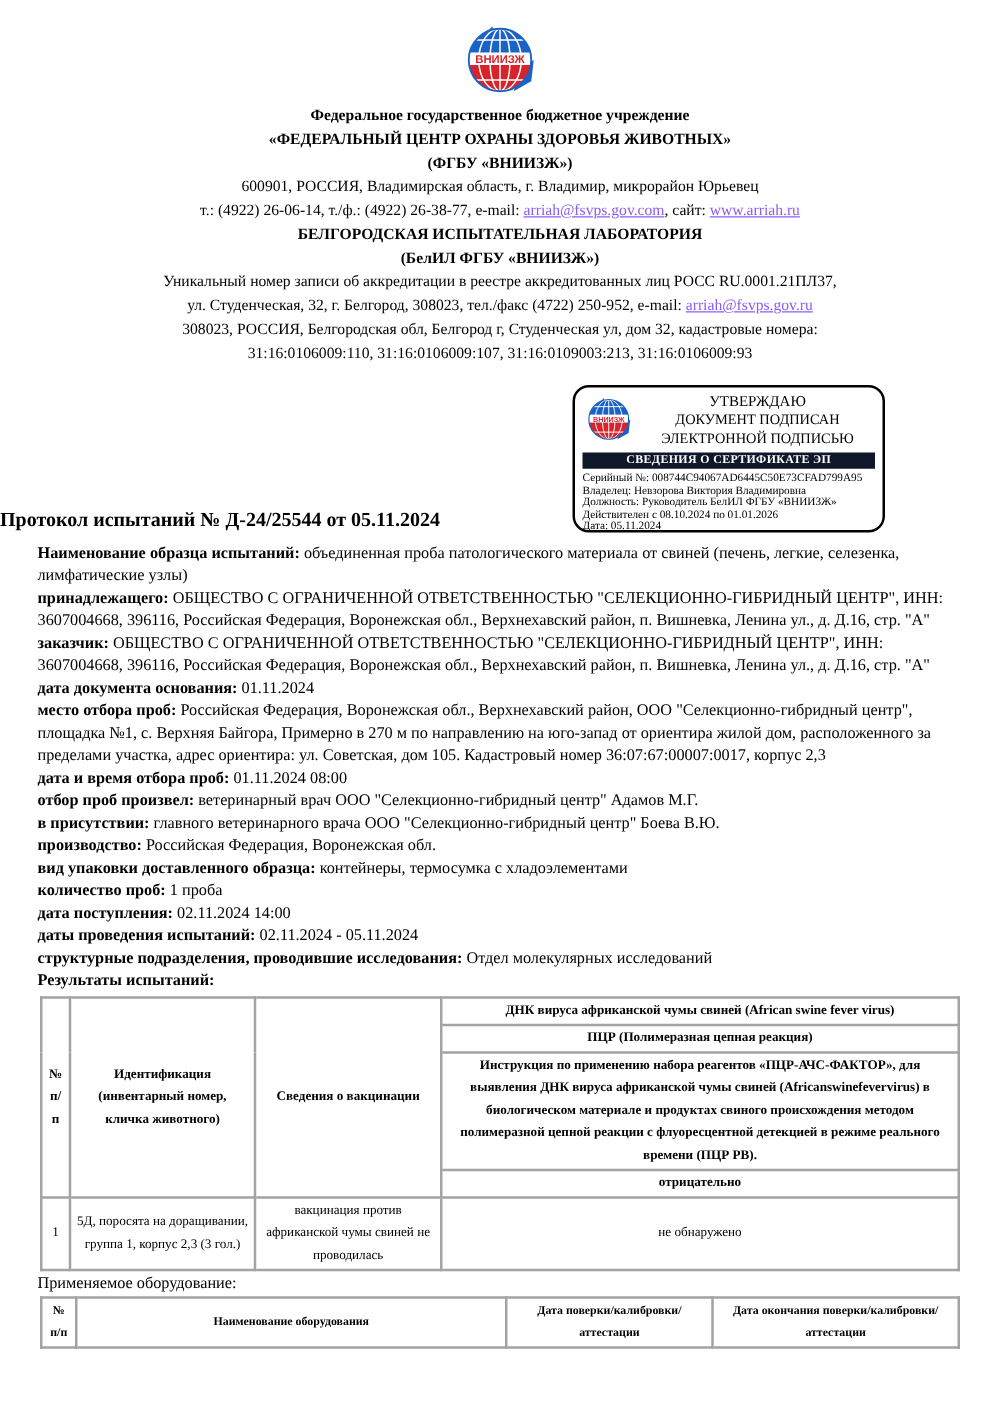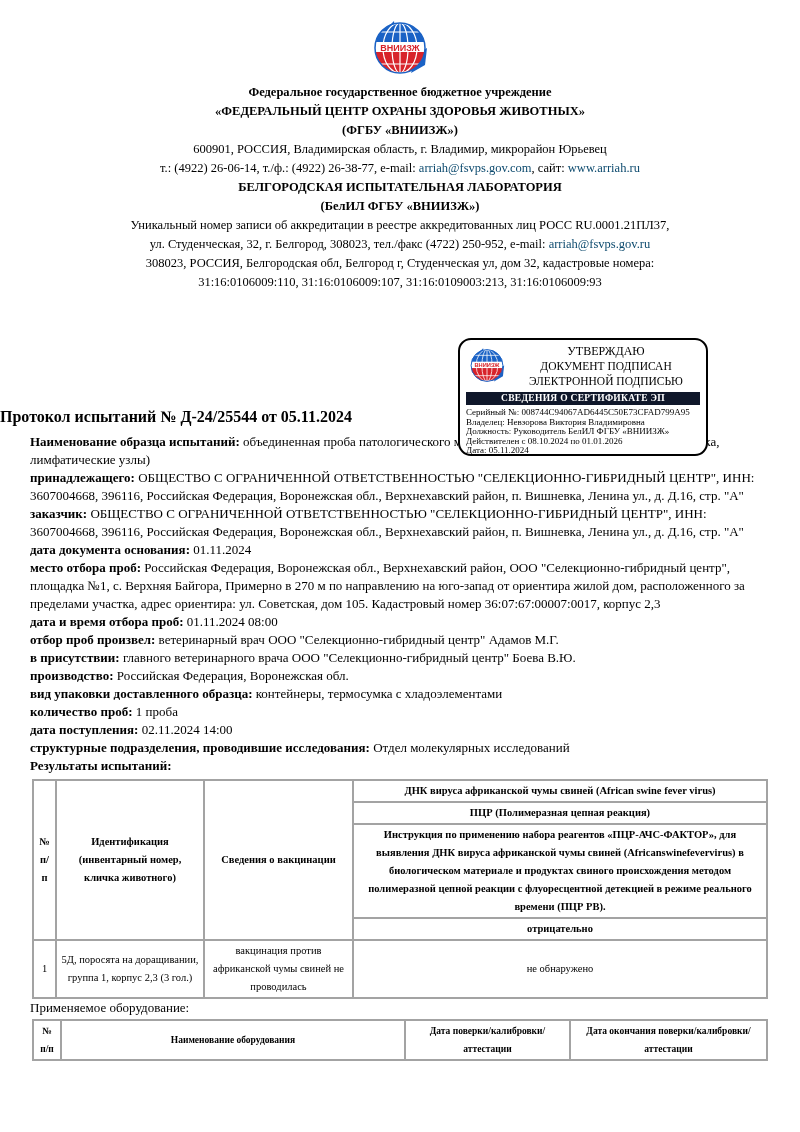--- a/index.html
+++ b/index.html
@@ -4,24 +4,24 @@
 <style>
   html,body{margin:0;padding:0;background:#ffffff;}
   .page{
     width:800px;height:1132px;background:#fff;color:#000;
     font-family:"Liberation Serif", serif;position:relative;overflow:hidden;
   }
   .hdr{text-align:center;padding-top:14px;font-size:12.5px;line-height:19px;}
   .hdr p{margin:0;}
   .b{font-weight:bold;}
   .logo-wrap{height:66px;margin:2px 0 1px;}
-  a.link{color:#0c4a6e;cursor:pointer;}
+  a.link{color:#8b5cf6;text-decoration:underline;cursor:pointer;}
   
   .stamp{
-    position:absolute;left:458px;top:338px;width:250px;height:118px;
+    position:absolute;left:458px;top:308px;width:250px;height:118px;
     border:2px solid #000;border-radius:13px;box-sizing:border-box;
     padding:4px 6px 2px;background:#fff;
   }
   .stamp-logo{position:absolute;left:6px;top:5px;}
   .stamp-head{margin-left:46px;text-align:center;font-size:11.5px;line-height:15px;}
   .stamp-head .a1{font-size:12px;}
   .stamp-bar{
     background:#0f172a;color:#fff;text-align:center;font-weight:bold;
     font-size:9.5px;line-height:13px;margin:3px 0 3px;letter-spacing:.3px;
   }
@@ -145,20 +145,21 @@
     <p><span class="b">заказчик:</span> <span>ОБЩЕСТВО С ОГРАНИЧЕННОЙ ОТВЕТСТВЕННОСТЬЮ "СЕЛЕКЦИОННО-ГИБРИДНЫЙ ЦЕНТР", ИНН: 3607004668, 396116, Российская Федерация, Воронежская обл., Верхнехавский район, п. Вишневка, Ленина ул., д. Д.16, стр. "А"</span></p>
     <p><span class="b">дата документа основания:</span> <span>01.11.2024</span></p>
     <p><span class="b">место отбора проб:</span> <span>Российская Федерация, Воронежская обл., Верхнехавский район, ООО "Селекционно-гибридный центр", площадка №1, с. Верхняя Байгора, Примерно в 270 м по направлению на юго-запад от ориентира жилой дом, расположенного за пределами участка, адрес ориентира: ул. Советская, дом 105. Кадастровый номер 36:07:67:00007:0017, корпус 2,3</span></p>
     <p><span class="b">дата и время отбора проб:</span> <span>01.11.2024 08:00</span></p>
     <p><span class="b">отбор проб произвел:</span> <span>ветеринарный врач ООО "Селекционно-гибридный центр" Адамов М.Г.</span></p>
     <p><span class="b">в присутствии:</span> <span>главного ветеринарного врача ООО "Селекционно-гибридный центр" Боева В.Ю.</span></p>
     <p><span class="b">производство:</span> <span>Российская Федерация, Воронежская обл.</span></p>
     <p><span class="b">вид упаковки доставленного образца:</span> <span>контейнеры, термосумка с хладоэлементами</span></p>
     <p><span class="b">количество проб:</span> <span>1 проба</span></p>
     <p><span class="b">дата поступления:</span> <span>02.11.2024 14:00</span></p>
+    <p><span class="b">даты проведения испытаний:</span> <span>02.11.2024 - 05.11.2024</span></p>
     <p><span class="b">структурные подразделения, проводившие исследования:</span> <span>Отдел молекулярных исследований</span></p>
     <p class="b">Результаты испытаний:</p>
 
     <table class="rt">
       <tbody>
           <tr>
         <td class="c1 hd" rowspan="4">№ п/п</td>
         <td class="c2 hd" rowspan="4">Идентификация (инвентарный номер, кличка животного)</td>
         <td class="c3 hd" rowspan="4">Сведения о вакцинации</td>
         <td class="hd short">ДНК вируса африканской чумы свиней (African swine fever virus)</td>

